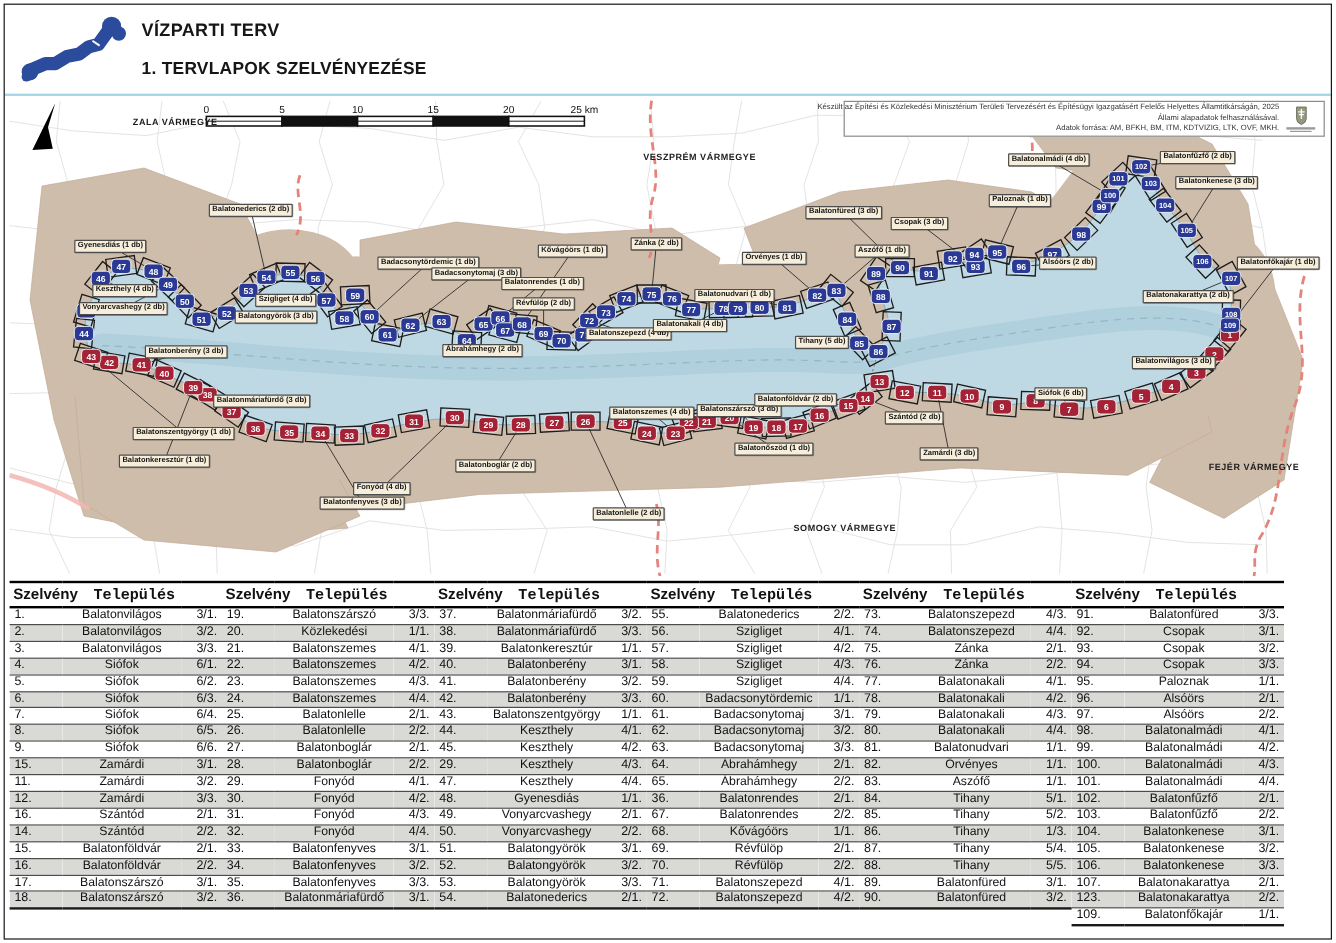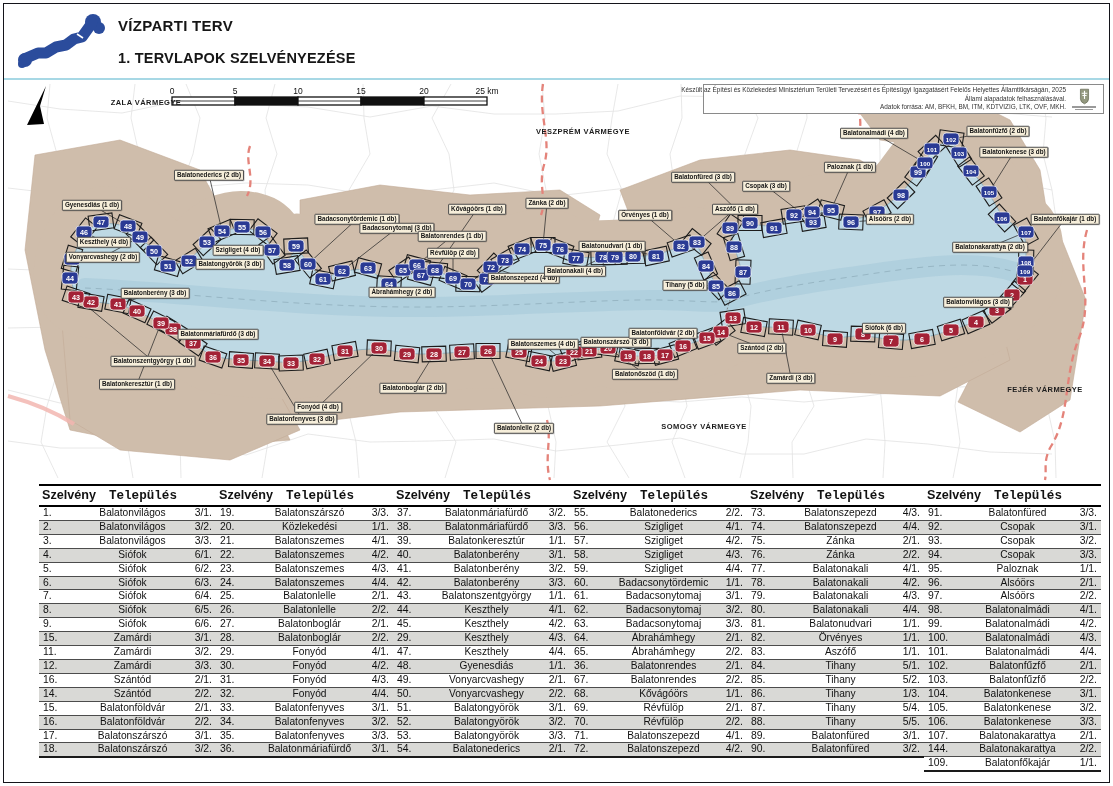--- a/index.html
+++ b/index.html
@@ -23,21 +23,21 @@
   .emblem-caption{width:24px;height:1.5px;background:#9a9a9a;}
   
   .overlay{position:absolute;inset:0;z-index:2;pointer-events:none;}
   .county{position:absolute;transform:translate(-50%,-50%);font-size:7.5px;font-weight:bold;
           color:#1c1c1c;letter-spacing:.45px;white-space:nowrap;}
   .place{position:absolute;transform:translate(-50%,-50%);font-size:6.3px;font-weight:600;color:#141414;
          background:#f6eeda;border:1px solid #4d4d4d;padding:0 2px;line-height:8.5px;white-space:nowrap;
          border-radius:1px;box-shadow:.5px .5px 0 rgba(0,0,0,.28);}
   
   .tables{position:absolute;left:8px;right:12px;top:484px;z-index:2;display:flex;
-          justify-content:flex-end;align-items:flex-start;}
+          justify-content:flex-start;align-items:flex-start;}
   table{border-collapse:collapse;width:177px;table-layout:fixed;font-size:10.4px;color:#111;}
   th{border-top:2px solid #000;border-bottom:2px solid #000;padding:2px 0;}
   .thwrap{display:flex;align-items:baseline;font-size:12.6px;font-weight:bold;}
   .thwrap .h1{padding-left:3px;}
   .thwrap .h2{flex:1;text-align:center;padding-right:26px;font-family:Liberation Mono, monospace;}
   td{border-bottom:1.5px solid #4c4c4c;padding:0;height:12.9px;line-height:12.9px;overflow:hidden;}
   tbody tr:nth-child(even) td{background:#d9d9d6;}
   tbody tr:last-child td{border-bottom:2.2px solid #1a1a1a;}
   td.c1{text-align:left;padding-left:4px;}
   td.c2{text-align:center;font-size:10.2px;}
@@ -706,21 +706,21 @@
         <rect x="361" y="97" width="63" height="8" fill="#111" stroke="#111" stroke-width="1.3"></rect>
         <rect x="424" y="97" width="63" height="8" fill="#fff" stroke="#111" stroke-width="1.3"></rect>
         <line x1="424" y1="101" x2="487" y2="101" stroke="#111" stroke-width="0.8"></line>
       </g>
       <path d="M27,125 L46,86 L40,106 L44,124 Z" fill="#000"></path>
     </svg>
 
   <div class="overlay" id="map-overlay">
       <div class="county" style="left: 102px; top: 102px; margin-left: 44px;">ZALA VÁRMEGYE</div>
       <div class="county" style="left: 583px; top: 131px;">VESZPRÉM VÁRMEGYE</div>
-      <div class="county" style="left: 704px; top: 426px;">SOMOGY VÁRMEGYE</div>
+      <div class="county" style="left: 704px; top: 440px;">SOMOGY VÁRMEGYE</div>
       <div class="county" style="left: 1045px; top: 389px;">FEJÉR VÁRMEGYE</div>
       <div class="place" style="left: 92px; top: 205px;">Gyenesdiás (1 db)</div>
       <div class="place" style="left: 104px; top: 242px;">Keszthely (4 db)</div>
       <div class="place" style="left: 103px; top: 257px;">Vonyarcvashegy (2 db)</div>
       <div class="place" style="left: 155px; top: 293px;">Balatonberény (3 db)</div>
       <div class="place" style="left: 218px; top: 334px;">Balatonmáriafürdő (3 db)</div>
       <div class="place" style="left: 153px; top: 361px;">Balatonszentgyörgy (1 db)</div>
       <div class="place" style="left: 137px; top: 384px;">Balatonkeresztúr (1 db)</div>
       <div class="place" style="left: 318px; top: 407px;">Fonyód (4 db)</div>
       <div class="place" style="left: 302px; top: 419px;">Balatonfenyves (3 db)</div>
@@ -1434,21 +1434,21 @@
             <td class="c1">106.</td>
             <td class="c2">Balatonkenese</td>
             <td class="c3">3/3.</td>
           </tr>
           <tr>
             <td class="c1">107.</td>
             <td class="c2">Balatonakarattya</td>
             <td class="c3">2/1.</td>
           </tr>
           <tr>
-            <td class="c1">144.</td>
+            <td class="c1">123.</td>
             <td class="c2">Balatonakarattya</td>
             <td class="c3">2/2.</td>
           </tr>
           <tr>
             <td class="c1">109.</td>
             <td class="c2">Balatonfőkajár</td>
             <td class="c3">1/1.</td>
           </tr>
         </tbody>
       </table>

